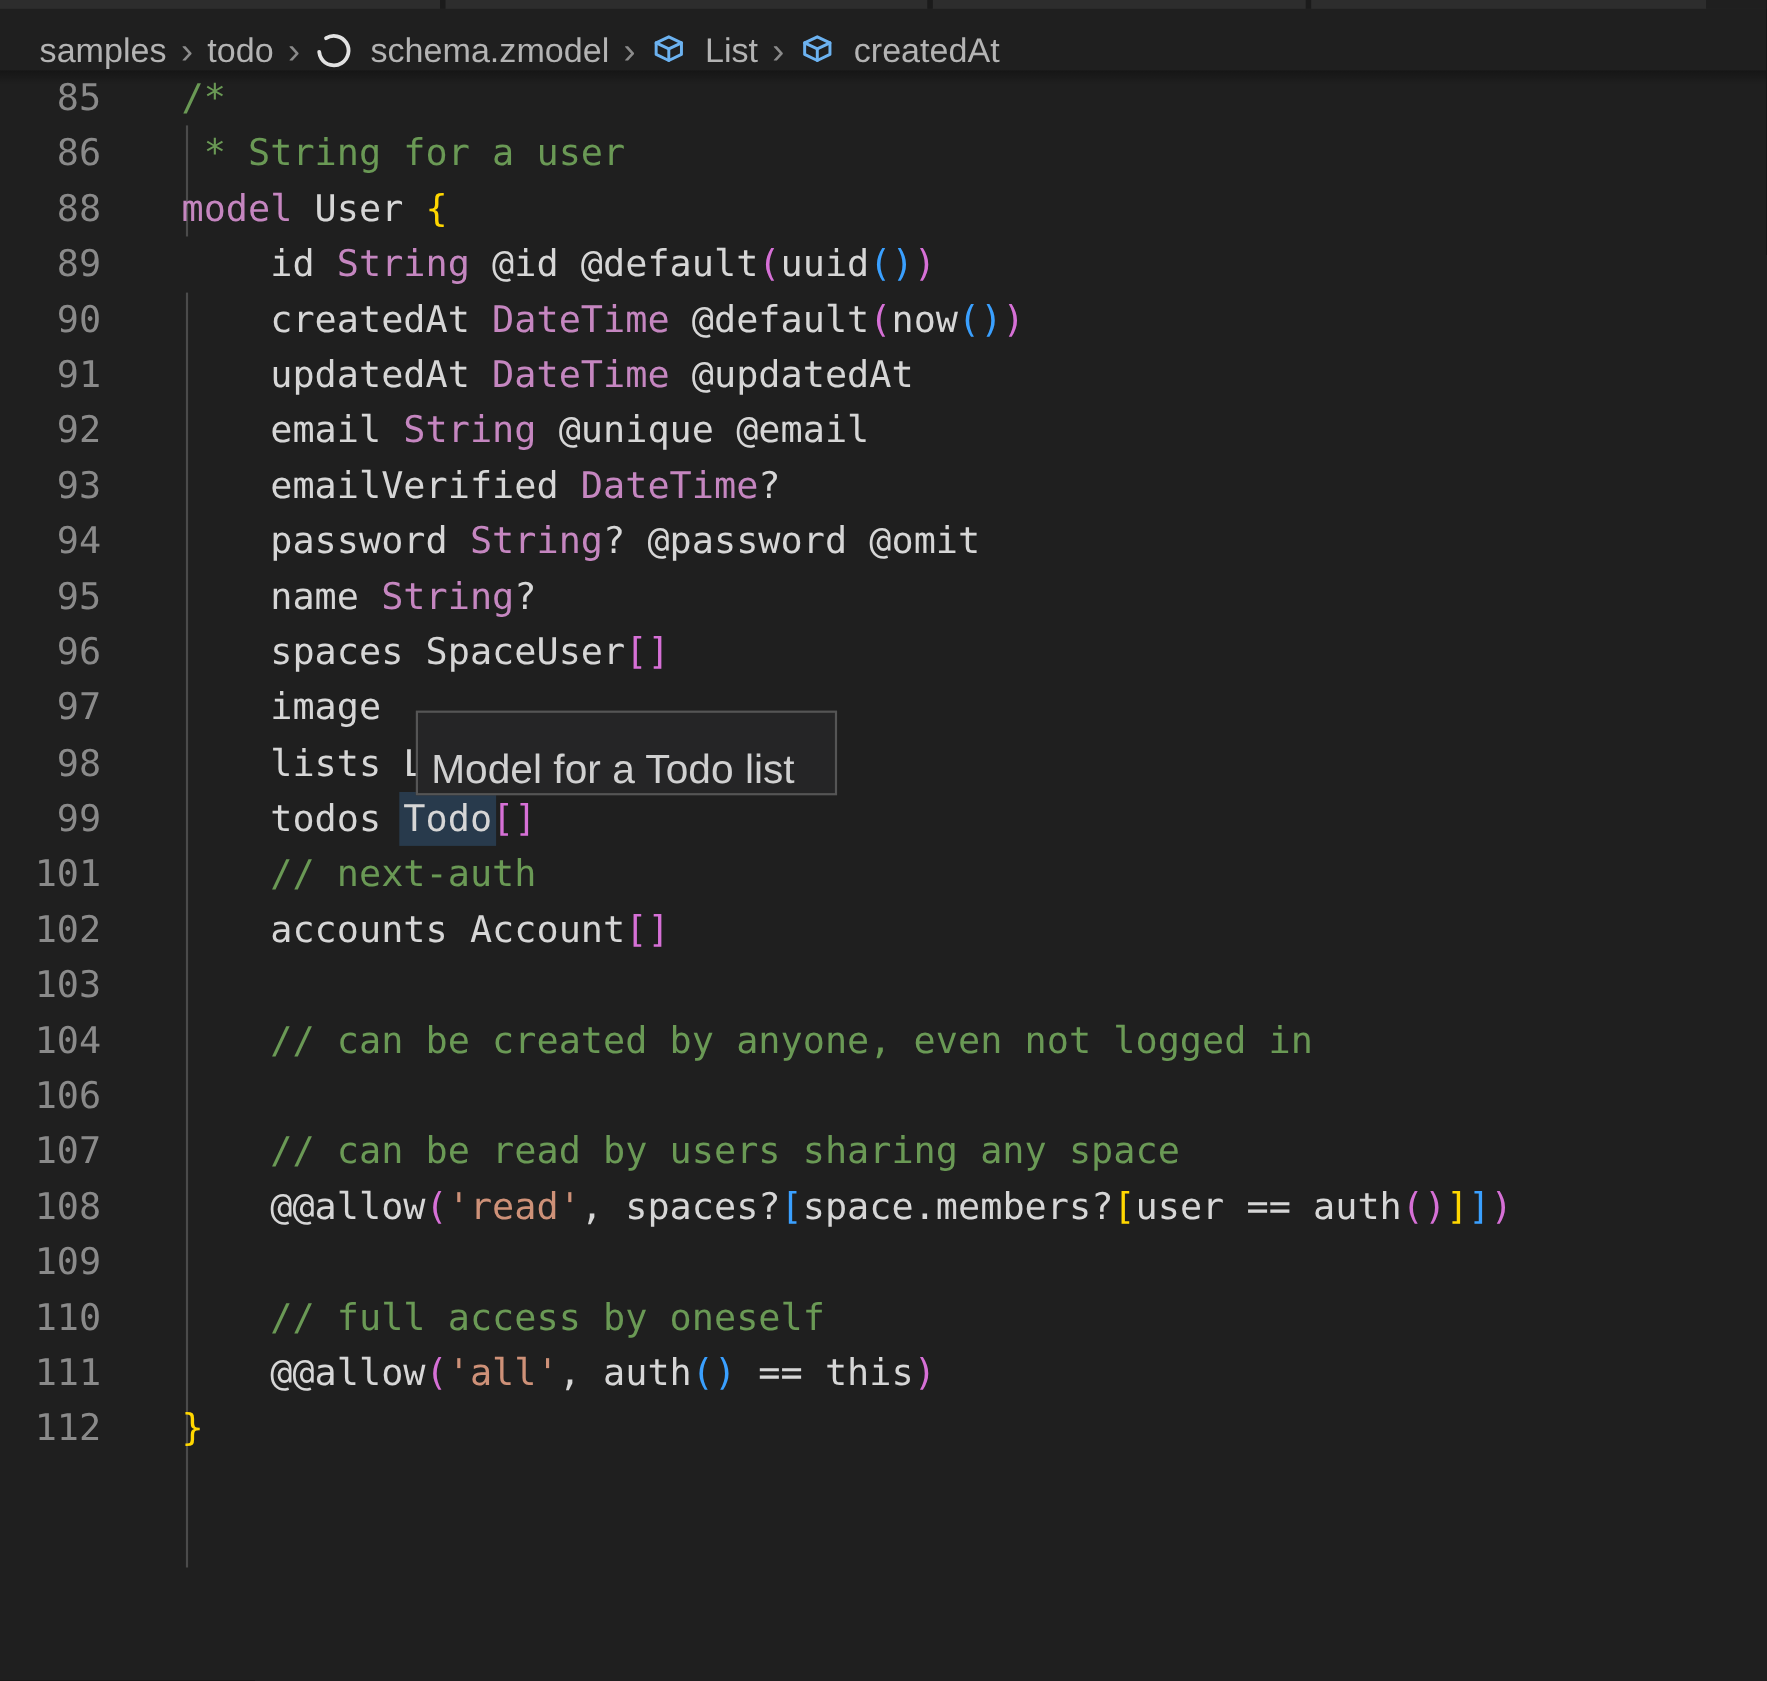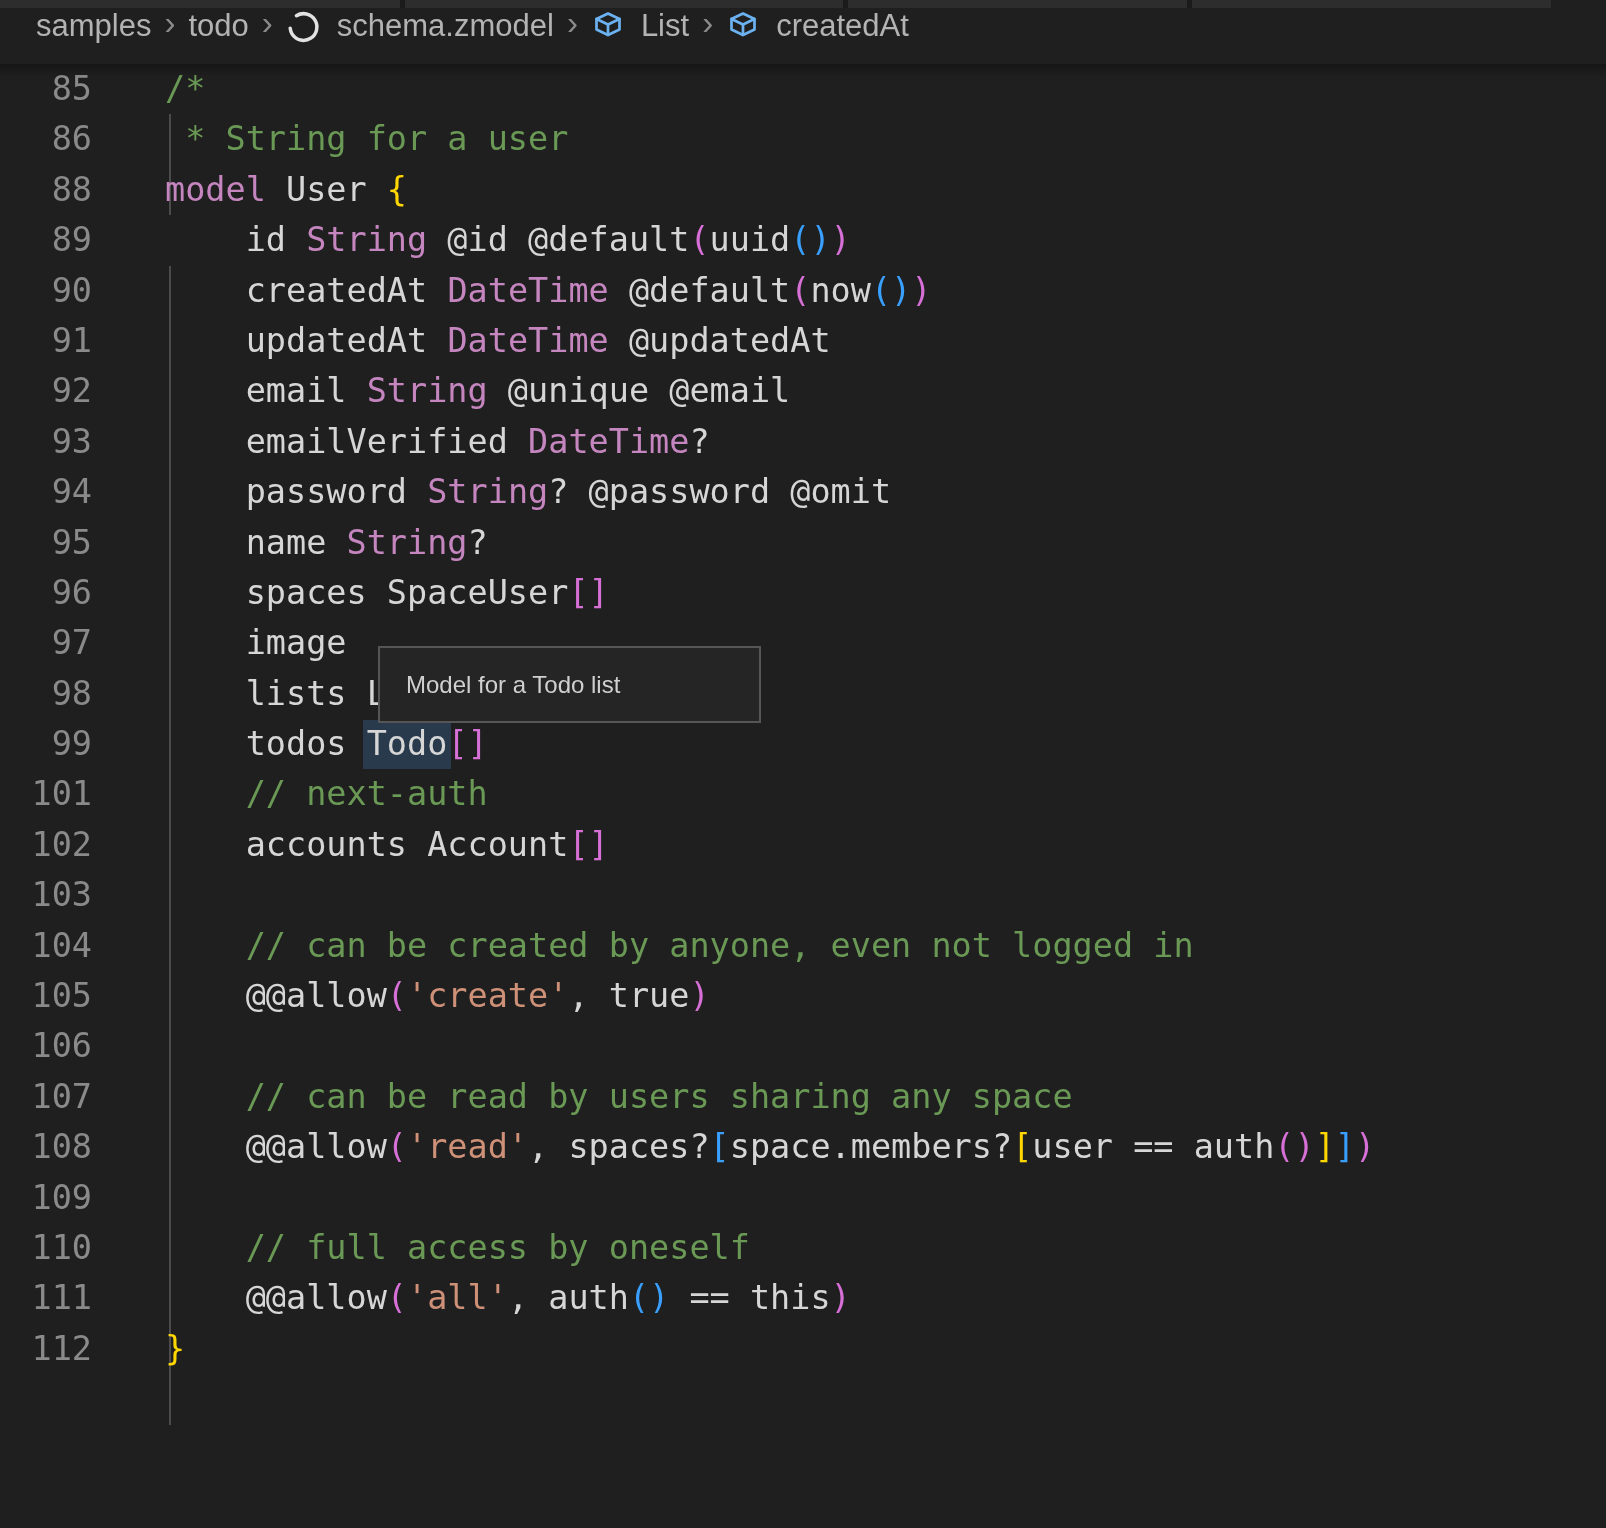--- a/index.html
+++ b/index.html
@@ -8,21 +8,21 @@
     background:var(--bg,#1f1f1f);
     font-family:"Liberation Sans",sans-serif;
   }
   
   .tabstrip{position:absolute;top:0;left:0;width:1606px;height:8px;background:var(--strip,#2d2d2d);}
   .tabdiv{position:absolute;top:0;width:5px;height:8px;background:var(--stripdiv,#1b1b1b);}
   .tabend{position:absolute;top:0;left:1551px;width:55px;height:8px;background:var(--bg,#1f1f1f);}
   
   .breadcrumb{
     position:absolute;top:8px;left:0;right:0;height:56px;
-    display:flex;align-items:flex-start;padding-left:30px;
+    display:flex;align-items:flex-end;padding-left:30px;
     color:var(--bctext,#b3b3b3);font-size:31px;white-space:nowrap;
   }
   .bc-item{margin:0 6px;cursor:pointer;}
   .bc-sep{margin:0 7px;color:var(--bcsep,#8b8b8b);font-size:33px;line-height:1;transform:translateY(-2px);}
   .bc-icon{display:inline-flex;align-items:center;margin:0 9px 0 5px;}
   .bc-icon svg{display:block;}
   
   .edshadow{position:absolute;top:64px;left:0;right:0;height:13px;
     background:linear-gradient(rgba(0,0,0,0.30),rgba(0,0,0,0));pointer-events:none;z-index:6;}
   
@@ -46,22 +46,22 @@
   .tok-comment{color:var(--comment,#6a9955);}
   .tok-string{color:var(--string,#ce9178);}
   .tok-b1{color:var(--b1,#ffd700);}
   .tok-b2{color:var(--b2,#d670d6);}
   .tok-b3{color:var(--b3,#3aa0ff);}
   
   .tooltip{
     position:absolute;left:378px;top:582px;width:383px;height:77px;box-sizing:border-box;
     background:var(--tooltipbg,#252526);border:2px solid var(--tooltipborder,#555555);
     color:var(--tooltiptext,#d0d0d0);
-    display:flex;align-items:center;padding-left:26px;
-    font-family:"Liberation Sans",sans-serif;font-size:24px;z-index:5;white-space:nowrap;
+    display:flex;align-items:flex-end;padding-left:12px;
+    font-family:"Liberation Sans",sans-serif;font-size:37px;z-index:5;white-space:nowrap;
   }
 </style>
 </head>
 <body>
 
 <div class="screen">
 
   <div class="tabstrip">
     <div class="tabdiv" style="left:400px"></div>
     <div class="tabdiv" style="left:843px"></div>
@@ -118,21 +118,20 @@
         <div class="row"><div class="ln">94</div><div class="codetext"><span class="tok-plain">    password </span><span class="tok-type">String</span><span class="tok-plain">? @password @omit</span></div></div>
         <div class="row"><div class="ln">95</div><div class="codetext"><span class="tok-plain">    name </span><span class="tok-type">String</span><span class="tok-plain">?</span></div></div>
         <div class="row"><div class="ln">96</div><div class="codetext"><span class="tok-plain">    spaces SpaceUser</span><span class="tok-b2">[]</span></div></div>
         <div class="row"><div class="ln">97</div><div class="codetext"><span class="tok-plain">    image</span></div></div>
         <div class="row"><div class="ln">98</div><div class="codetext"><span class="tok-plain">    lists List</span><span class="tok-b2">[]</span></div></div>
         <div class="row"><div class="ln">99</div><div class="codetext"><span class="tok-plain">    todos Todo</span><span class="tok-b2">[]</span></div></div>
         <div class="row"><div class="ln">101</div><div class="codetext"><span class="tok-comment">    // next-auth</span></div></div>
         <div class="row"><div class="ln">102</div><div class="codetext"><span class="tok-plain">    accounts Account</span><span class="tok-b2">[]</span></div></div>
         <div class="row"><div class="ln">103</div><div class="codetext"></div></div>
         <div class="row"><div class="ln">104</div><div class="codetext"><span class="tok-comment">    // can be created by anyone, even not logged in</span></div></div>
-        <div class="row"><div class="ln">105</div><div class="codetext"><span class="tok-plain">    @@allow</span><span class="tok-b2">(</span><span class="tok-string">'create'</span><span class="tok-plain">, true</span><span class="tok-b2">)</span></div></div>
         <div class="row"><div class="ln">106</div><div class="codetext"></div></div>
         <div class="row"><div class="ln">107</div><div class="codetext"><span class="tok-comment">    // can be read by users sharing any space</span></div></div>
         <div class="row"><div class="ln">108</div><div class="codetext"><span class="tok-plain">    @@allow</span><span class="tok-b2">(</span><span class="tok-string">'read'</span><span class="tok-plain">, spaces?</span><span class="tok-b3">[</span><span class="tok-plain">space.members?</span><span class="tok-b1">[</span><span class="tok-plain">user == auth</span><span class="tok-b2">()</span><span class="tok-b1">]</span><span class="tok-b3">]</span><span class="tok-b2">)</span></div></div>
         <div class="row"><div class="ln">109</div><div class="codetext"></div></div>
         <div class="row"><div class="ln">110</div><div class="codetext"><span class="tok-comment">    // full access by oneself</span></div></div>
         <div class="row"><div class="ln">111</div><div class="codetext"><span class="tok-plain">    @@allow</span><span class="tok-b2">(</span><span class="tok-string">'all'</span><span class="tok-plain">, auth</span><span class="tok-b3">()</span><span class="tok-plain"> == this</span><span class="tok-b2">)</span></div></div>
         <div class="row"><div class="ln">112</div><div class="codetext"><span class="tok-b1">}</span></div></div>
       </div>
     <div class="tooltip">
       <span>Model for a Todo list</span>

